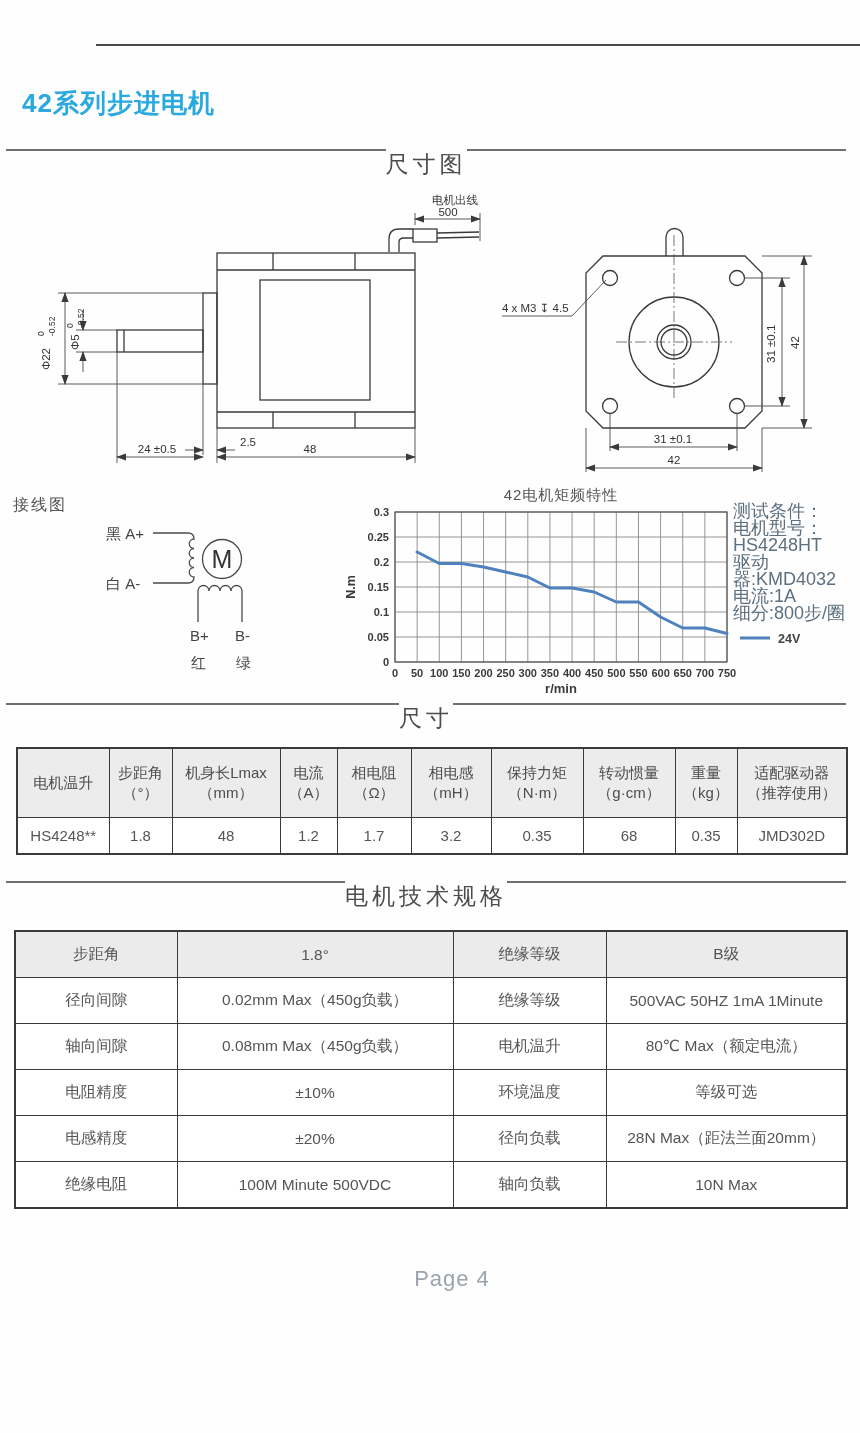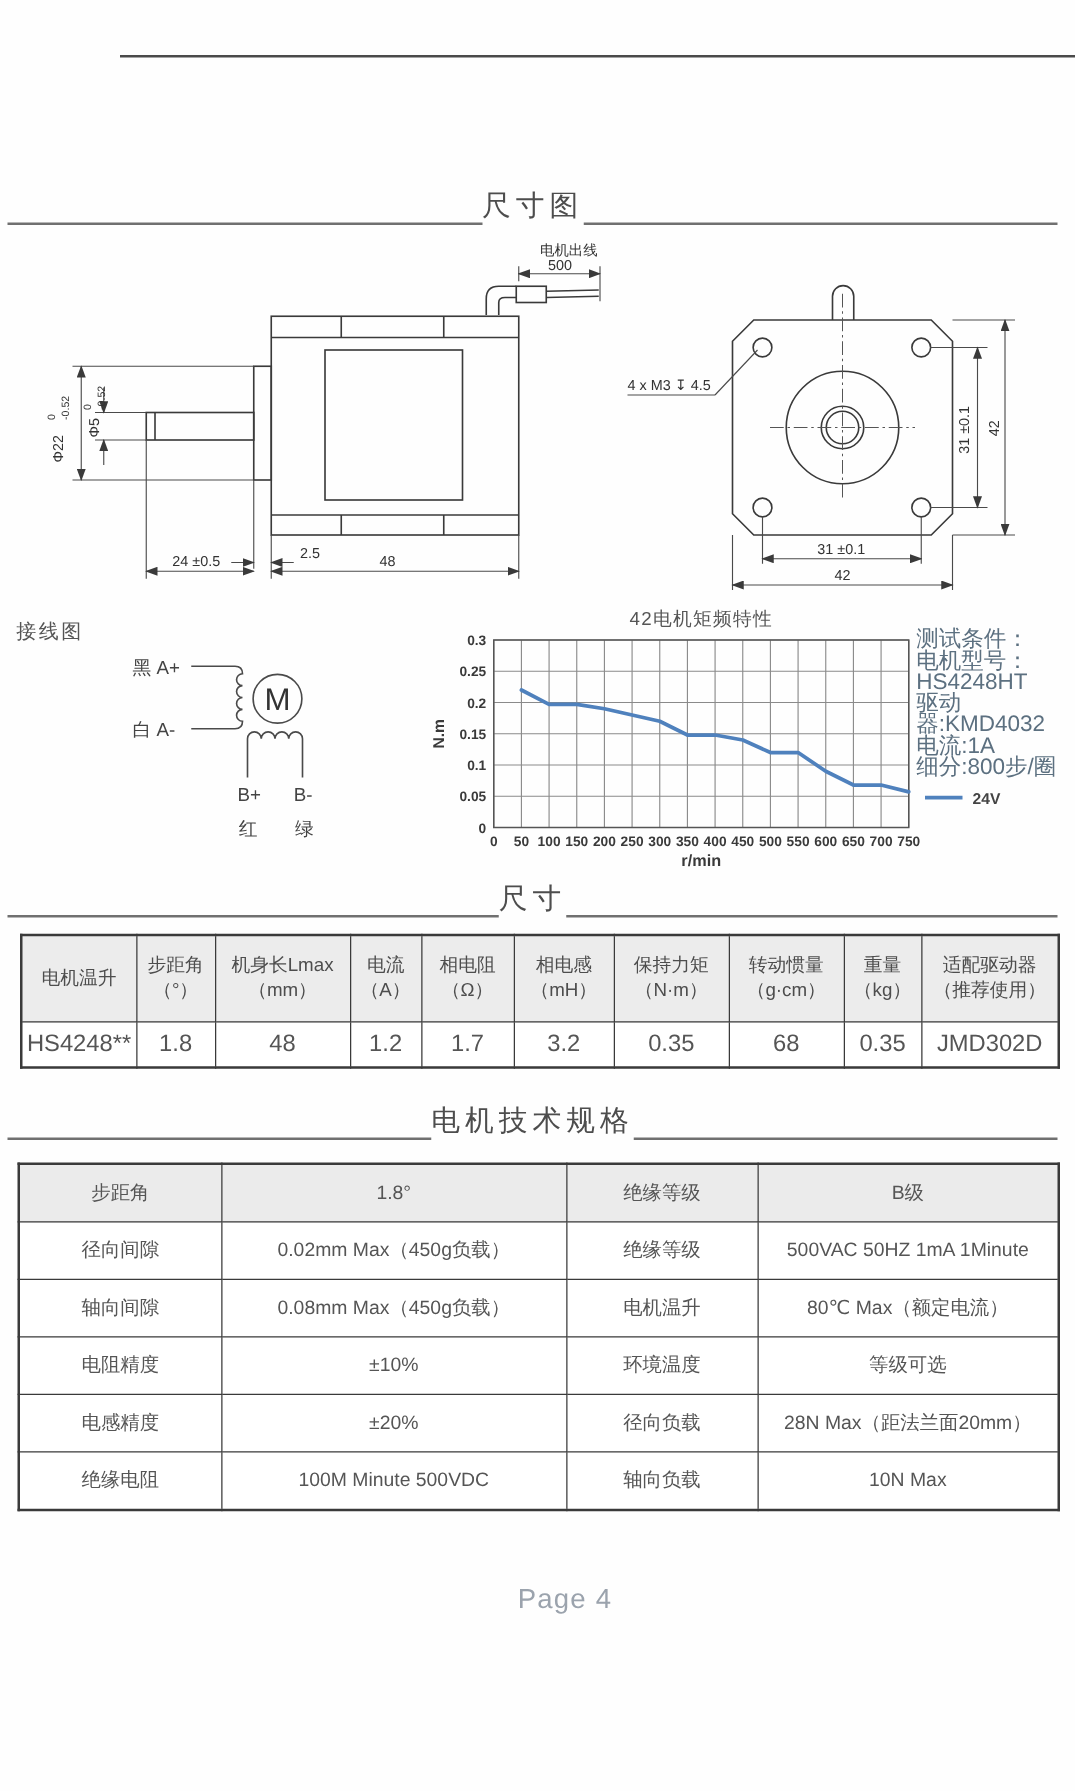--- a/index.html
+++ b/index.html
@@ -1,46 +1,47 @@
 <!DOCTYPE html>
 <html><head>
 <meta charset="utf-8">
 <style>
   html,body{margin:0;padding:0;background:#fff;}
   .page{position:relative;width:860px;height:1433px;background:#fefefe;overflow:hidden;
         font-family:"Liberation Sans","DejaVu Sans",sans-serif;color:#4d4d4d;}
   .top-rule{position:absolute;top:44px;left:96px;right:0;height:0;border-top:2px solid #4a4a4a;}
   .title{position:absolute;top:86px;left:22px;margin:0;font-size:26px;font-weight:600;
          letter-spacing:1px;color:#29a9e0;}
-  .sec{position:absolute;left:6px;right:14px;display:flex;align-items:flex-end;}
+  .sec{position:absolute;left:6px;right:14px;display:flex;align-items:flex-start;}
   .sec .ln{flex:1;height:0;border-top:2px solid #707070;}
   .sec .tx{font-size:23px;color:#4d4d4d;letter-spacing:4px;font-weight:500;white-space:nowrap;}
   svg text{font-family:"Liberation Sans","DejaVu Sans",sans-serif;}
   .dm{font-size:11.5px;fill:#333;}
   .dms{font-size:8.5px;fill:#333;}
   .wlab{font-size:15px;fill:#444;}
   .notes{position:absolute;left:733px;top:503px;width:126px;font-size:18px;line-height:17px;color:#5c7080;}
   table{border-collapse:collapse;table-layout:fixed;background:#fff;}
   #size-table{position:absolute;left:16px;top:747px;width:830px;}
   #size-table th{height:68px;background:#ececec;font-weight:400;font-size:15px;color:#4d4d4d;line-height:1.35;}
-  #size-table td{height:35px;font-size:19px;color:#555;}
+  #size-table td{height:35px;font-size:15px;color:#555;}
   #spec-table{position:absolute;left:14px;top:930px;width:832px;}
   #spec-table td{height:45px;font-size:15.5px;color:#555;}
   #spec-table tr.shaded td{background:#ebebeb;}
   #size-table th,#size-table td,#spec-table td{border:1.5px solid #3a3a3a;text-align:center;padding:0 2px;}
   #size-table,#spec-table{border:2px solid #3a3a3a;}
   .pageno{position:absolute;top:1266px;left:0;right:0;text-align:center;
           font-size:22px;color:#9ba3ad;letter-spacing:1px;padding-left:44px;}
 </style>
 </head>
 <body>
 
 <div class="page">
 
   <div class="top-rule"></div>
+  <h1 class="title">42系列步进电机</h1>
 
   <div class="sec" style="top:149px">
     <span class="ln"></span>
     <span class="tx">尺寸图</span>
     <span class="ln"></span>
   </div>
 
   <svg style="position:absolute;left:0;top:185px" width="860" height="300" viewBox="0 0 860 300">
     <defs>
       <marker id="ar" markerWidth="11" markerHeight="8" refX="10" refY="4" orient="auto-start-reverse">

